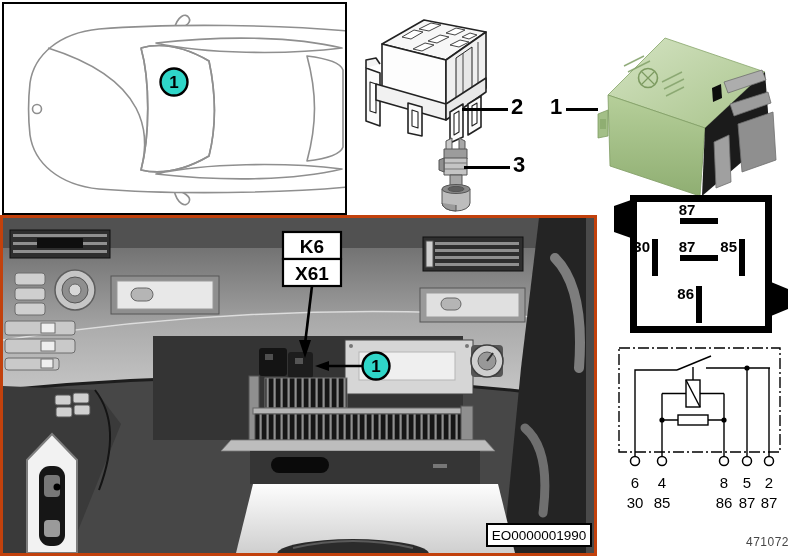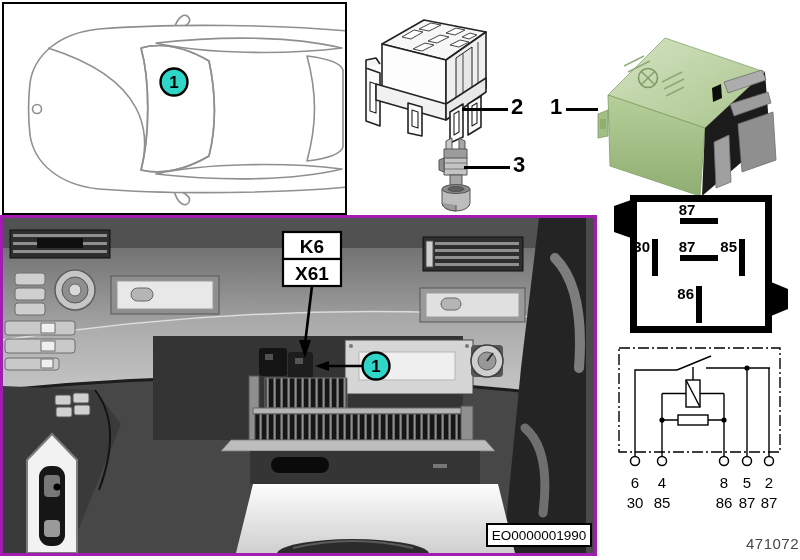--- a/index.html
+++ b/index.html
@@ -1,22 +1,22 @@
 <!DOCTYPE html>
 <html><head>
 <meta charset="utf-8">
 <style>
   html,body{margin:0;padding:0;background:#fff;}
   body{width:800px;height:560px;position:relative;font-family:"Liberation Sans",sans-serif;overflow:hidden;}
   .abs{position:absolute;}
   .panel{position:absolute;background:#fff;border:2px solid #000;box-sizing:border-box;}
-  .photo-panel{position:absolute;border:3px solid #a21caf;box-sizing:content-box;background:#c9c9c9;overflow:hidden;}
+  .photo-panel{position:absolute;border:3px solid #c2410c;box-sizing:content-box;background:#c9c9c9;overflow:hidden;}
   .callout-num{position:absolute;font-size:22px;font-weight:bold;color:#000;line-height:1;}
   .leader{position:absolute;height:0;border-top:3px solid #000;}
-  .doc-number{position:absolute;font-size:15px;color:#474747;letter-spacing:0.5px;}
+  .doc-number{position:absolute;font-size:12px;color:#474747;letter-spacing:0.5px;}
   svg{display:block;}
   svg text{font-family:"Liberation Sans",sans-serif;}
   .pin-label{font-size:15px;font-weight:bold;fill:#000;}
   .sch-label{font-size:15px;fill:#000;}
   .box-label{font-size:19px;font-weight:bold;fill:#000;}
   .badge-label{font-size:17px;font-weight:bold;fill:#000;}
   .eo-label{font-size:13.5px;fill:#000;}
 </style>
 </head>
 <body>

